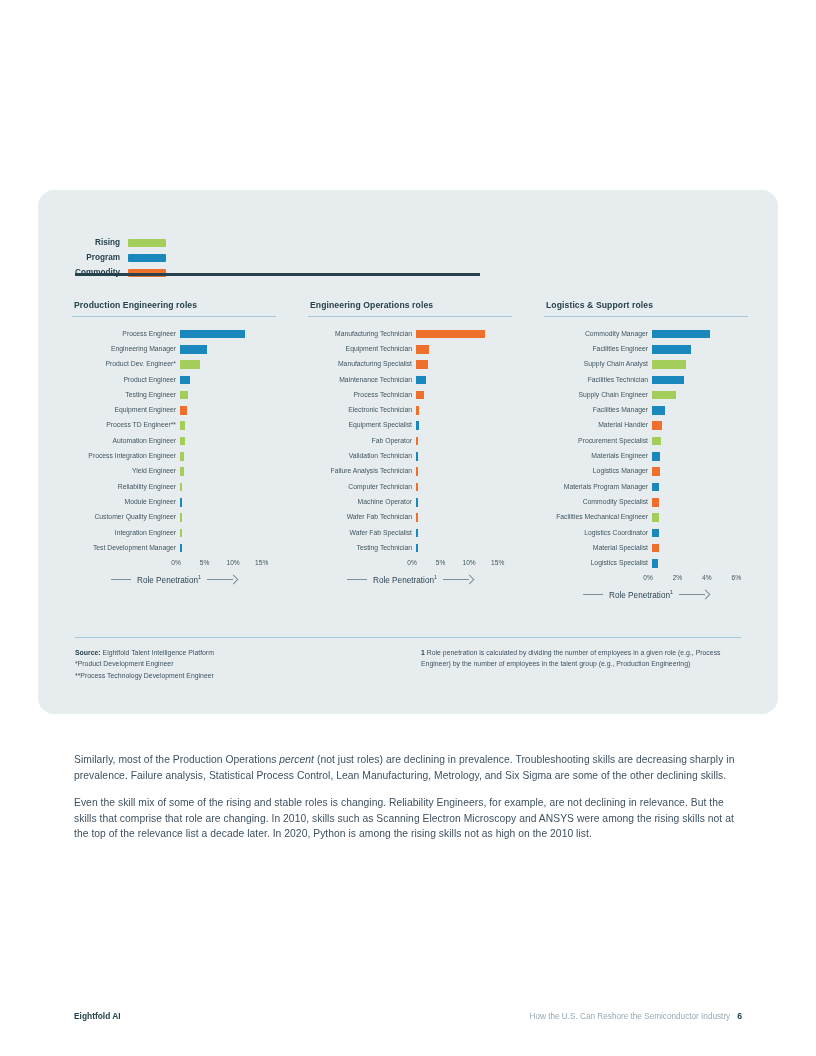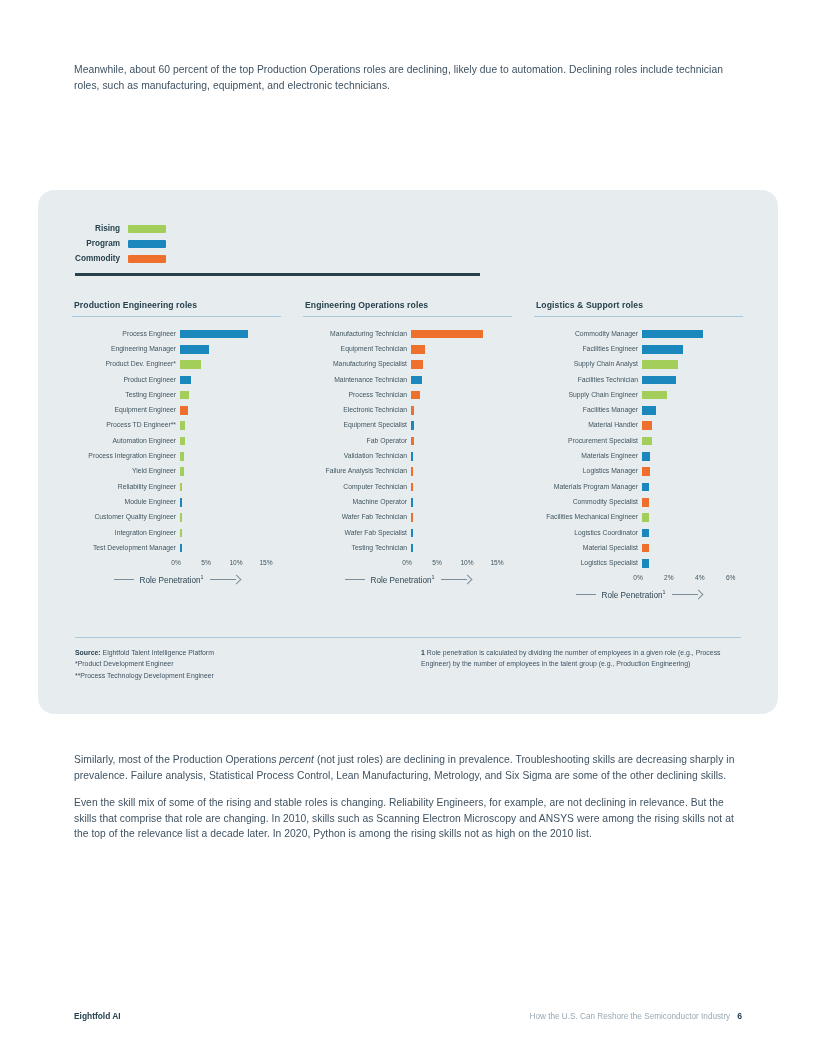--- a/index.html
+++ b/index.html
@@ -29,29 +29,29 @@
     position:absolute;left:37px;top:32px;width:666px;
     display:flex;justify-content:space-between;align-items:flex-start;
   }
   .card-title{
     font-size:15.4px;line-height:21px;font-weight:bold;color:#27414d;
     letter-spacing:-.1px;max-width:430px;
   }
   .title-rule{
     position:absolute;left:37px;top:83px;width:405px;height:2.5px;background:#27414d;
   }
-  .legend{margin-top:2px;}
+  .legend{margin-top:16px;}
   .legend-row{display:flex;align-items:center;justify-content:flex-end;margin-bottom:6px;}
   .legend-label{
     font-size:8.2px;font-weight:bold;color:#27414d;margin-right:8px;white-space:nowrap;
   }
   .legend-swatch{width:38px;height:8px;border-radius:1px;}
 
   
-  .panels{position:absolute;left:34px;top:110px;width:676px;display:flex;gap:22px;}
+  .panels{position:absolute;left:34px;top:110px;width:676px;display:flex;gap:32px;}
   .panel{width:209px;position:relative;}
   .panel-title{
     font-size:8.6px;font-weight:bold;color:#27414d;margin:0 0 6px 2px;letter-spacing:.1px;
   }
   .panel-rule{height:1.4px;background:#a8c9db;margin-bottom:9px;}
 
   .rows{position:relative;}
   .row{display:flex;align-items:center;height:15.3px;}
   .row-label{
     flex:0 0 auto;text-align:right;font-size:6.8px;color:#40545f;
@@ -107,21 +107,20 @@
   .footer-brand{font-size:8.4px;font-weight:bold;color:#27414d;}
   .footer-right{font-size:8.2px;color:#9aa9b2;}
   .footer-right .pg{color:#27414d;font-weight:bold;margin-left:7px;font-size:8.6px;}
 </style>
 </head>
 <body>
 
 <div class="page">
 
   <div class="intro">
-    <p class="para">Meanwhile, about 60 percent of the top Production Operations roles are declining, likely due to automation. Declining roles include technician roles, such as manufacturing, equipment, and electronic technicians.</p>
   </div>
 
   <div class="card">
 
     <div class="card-head">
       <div class="legend" id="legend">
           <div class="legend-row">
             <span class="legend-label">Rising</span>
             <span class="legend-swatch" style="background: rgb(163, 206, 90);"></span>
           </div>

